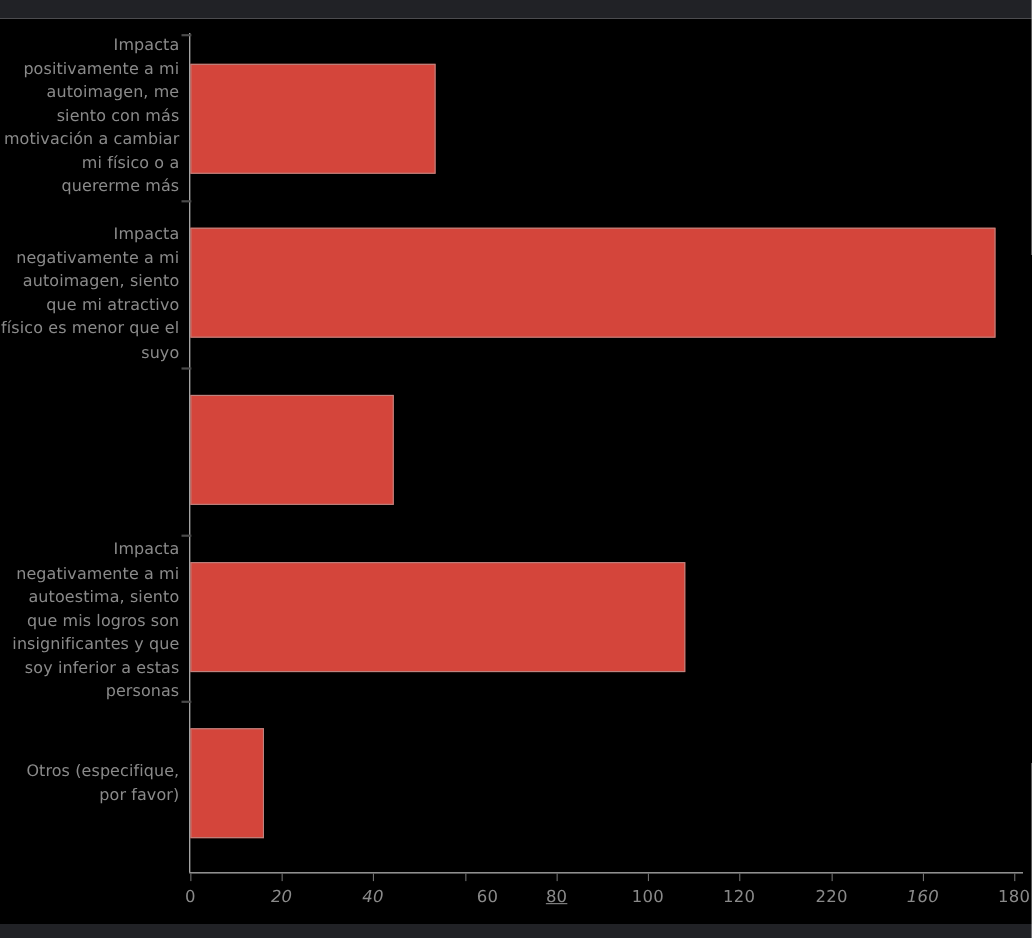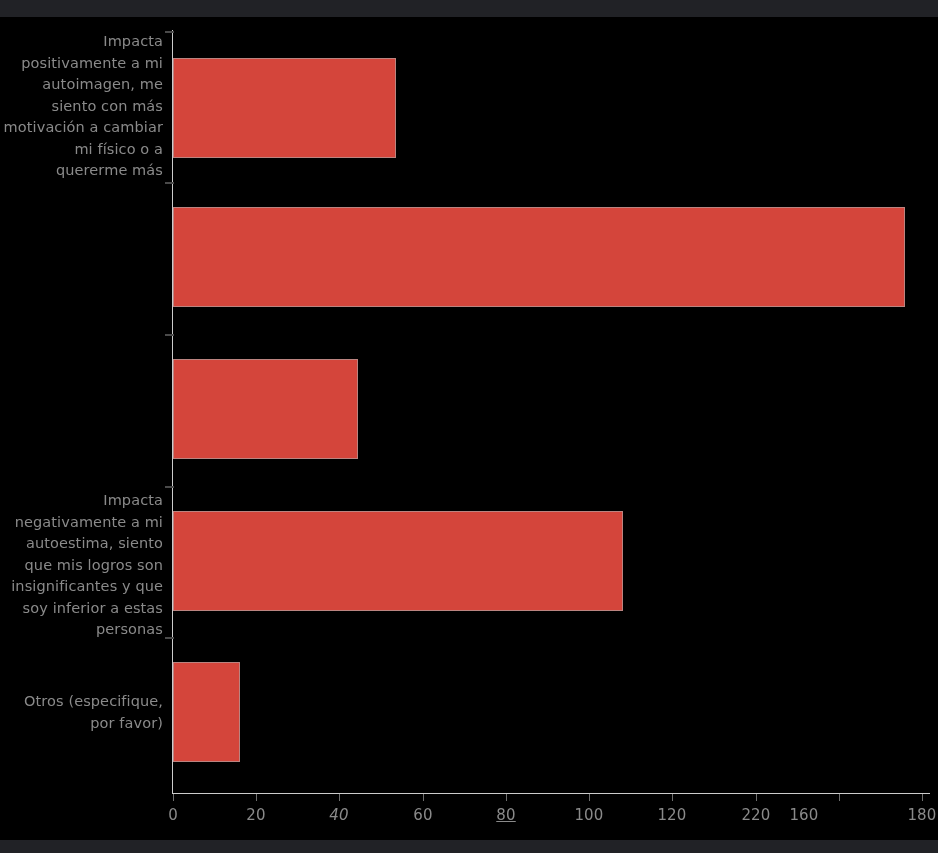--- a/index.html
+++ b/index.html
@@ -113,20 +113,21 @@
   <div class="y-axis-spine"></div>
   <div class="x-axis-spine"></div>
 
   <div class="y-tick" style="top:14px;"></div>
   <div class="y-tick" style="top:165px;"></div>
   <div class="y-tick" style="top:317px;"></div>
   <div class="y-tick" style="top:469px;"></div>
   <div class="y-tick" style="top:620px;"></div>
 
   <div class="cat-label" style="top:14px;">Impacta positivamente a mi autoimagen, me siento con más motivación a cambiar mi físico o a quererme más</div>
+  <div class="cat-label" style="top:186px;">Impacta negativamente a mi autoimagen, siento que mi atractivo físico es menor que el suyo</div>
   <div class="cat-label" style="top:674px;">Otros (especifique, por favor)</div>
   <div class="cat-label" style="top:473px;">Impacta negativamente a mi autoestima, siento que mis logros son insignificantes y que soy inferior a estas personas</div>
 
   <div class="bar" style="left: 173px; top: 41px; height: 100px; width: 222.894px; background: rgb(212, 69, 59);"></div>
   <div class="bar" style="left: 173px; top: 190px; height: 100px; width: 731.767px; background: rgb(212, 69, 59);"></div>
   <div class="bar" style="left: 173px; top: 342px; height: 100px; width: 185.044px; background: rgb(212, 69, 59);"></div>
   <div class="bar" style="left: 173px; top: 494px; height: 100px; width: 449.994px; background: rgb(212, 69, 59);"></div>
   <div class="bar" style="left: 173px; top: 645px; height: 100px; width: 67.2889px; background: rgb(212, 69, 59);"></div>
 
   <div class="x-tick" style="left:173px;"></div>
@@ -134,23 +135,23 @@
   <div class="x-tick" style="left:339px;"></div>
   <div class="x-tick" style="left:423px;"></div>
   <div class="x-tick" style="left:506px;"></div>
   <div class="x-tick" style="left:589px;"></div>
   <div class="x-tick" style="left:672px;"></div>
   <div class="x-tick" style="left:756px;"></div>
   <div class="x-tick" style="left:839px;"></div>
   <div class="x-tick" style="left:922px;"></div>
 
   <div class="x-label" style="left:173px;">0</div>
-  <div class="x-label" style="left:256px;">20</div>
+  <div class="x-label" style="left:256px;font-style:italic;">20</div>
   <div class="x-label" style="left:339px;font-style:italic;">40</div>
-  <div class="x-label" style="left:423px;">60</div>
+  <div class="x-label" style="left:423px;text-align:right;">60</div>
   <div class="x-label" style="left:506px;text-decoration:underline;">80</div>
   <div class="x-label" style="left:589px;">100</div>
   <div class="x-label" style="left:672px;">120</div>
   <div class="x-label" style="left:756px;">220</div>
-  <div class="x-label" style="left:804px;">160</div>
+  <div class="x-label" style="left:839px;font-style:italic;">160</div>
   <div class="x-label" style="left:922px;">180</div>
 
 </div>
 
 </body></html>

